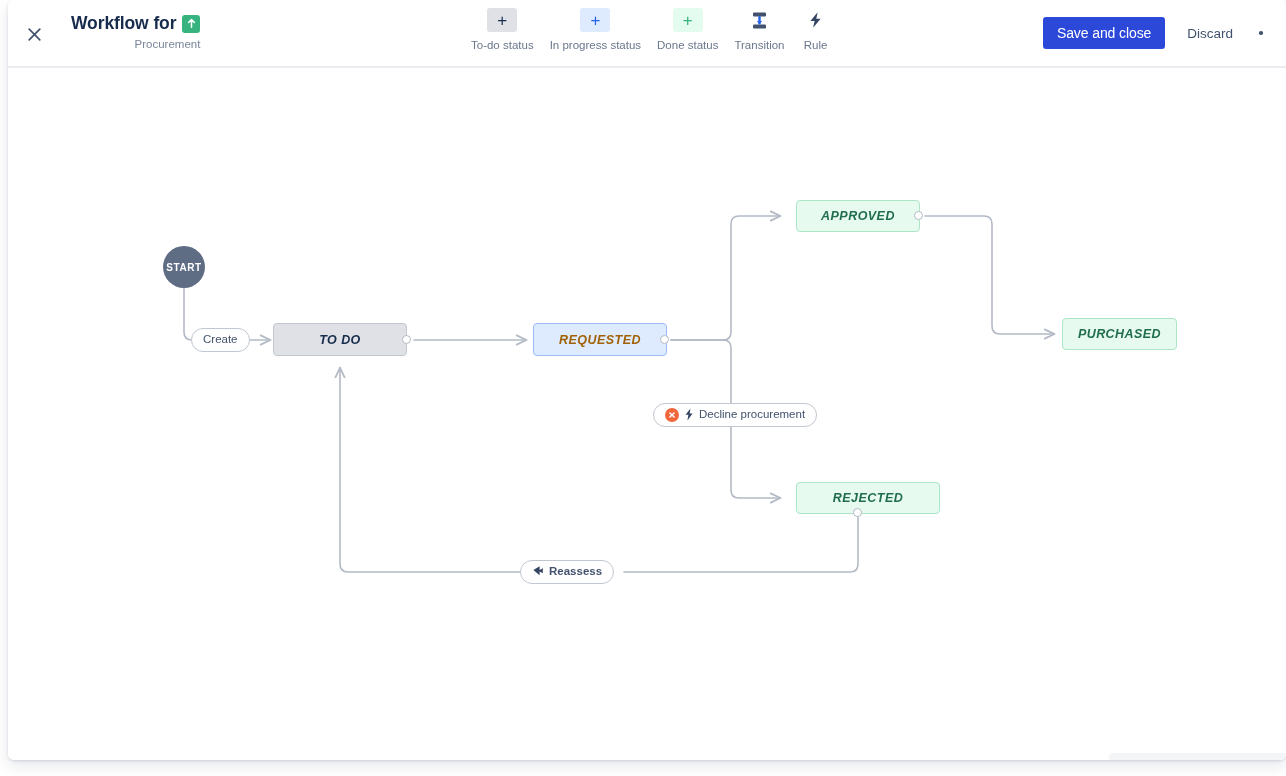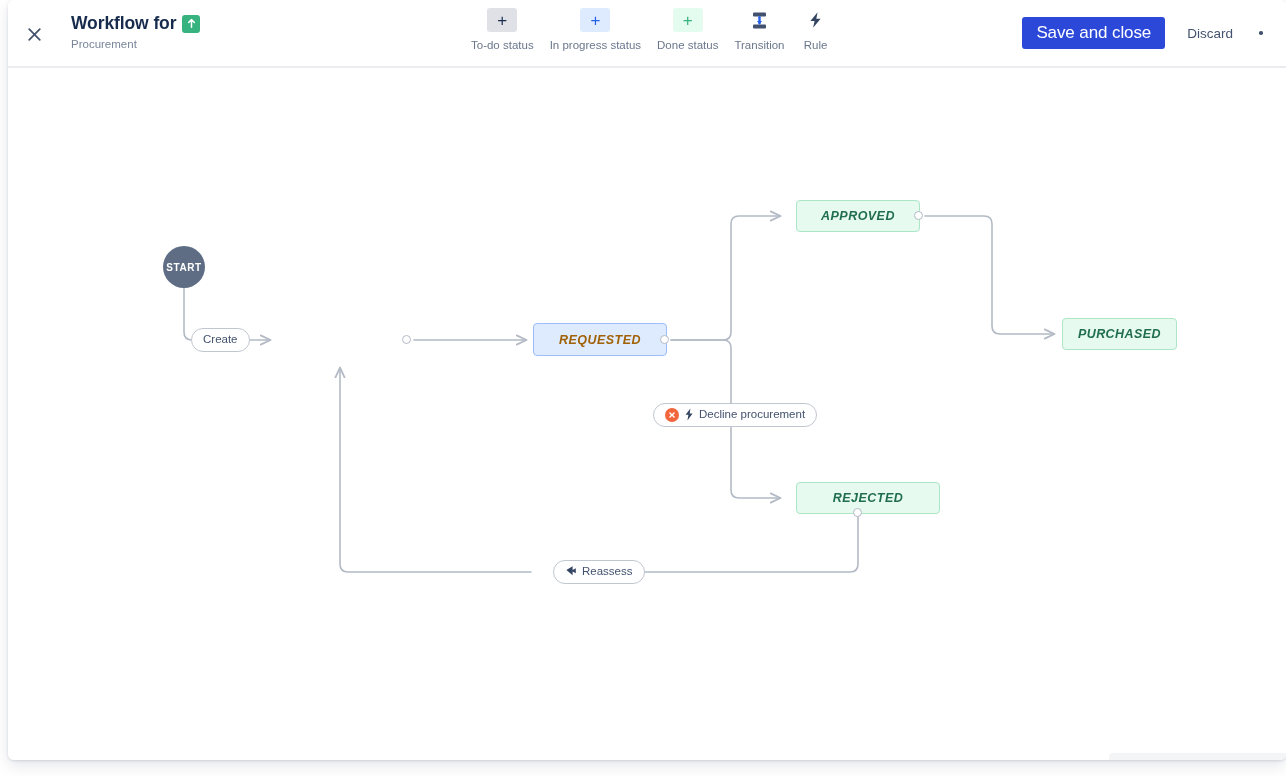--- a/index.html
+++ b/index.html
@@ -56,20 +56,21 @@
     line-height: 1;
     border-radius: 3px;
     cursor: pointer;
     font-weight: 400;
   }
 
   .title-block {
     position: absolute;
     left: 63px;
     top: 12px;
+    text-align: right;
   }
   .title-row {
     display: flex;
     align-items: center;
     gap: 6px;
   }
   .title-text {
     font-size: 17.5px;
     font-weight: bold;
     color: #172b4d;
@@ -142,21 +143,21 @@
     align-items: center;
     gap: 0px;
   }
   .btn-primary {
     background: #2c48d8;
     color: #ffffff;
     border: none;
     border-radius: 3px;
     height: 32px;
     padding: 0 14px;
-    font-size: 17px;
+    font-size: 14px;
     font-family: inherit;
     cursor: pointer;
     letter-spacing: -0.1px;
   }
   .btn-subtle {
     background: transparent;
     color: #42526e;
     border: none;
     border-radius: 3px;
     height: 32px;
@@ -398,20 +399,23 @@
       </svg>
 
       <div class="start-node" style="left:155px; top:176px;">
         <span>START</span>
       </div>
 
       <div class="pill" style="left:183px; top:258px;">
         <span class="pill-label">Create</span>
       </div>
 
+      <div class="node todo" style="left:265px; top:253px; width:134px; height:33px;">
+        <span>TO DO</span>
+      </div>
       <div class="cdot" style="left:394px; top:265px;"></div>
 
       <div class="node inprog" style="left:525px; top:253px; width:134px; height:33px;">
         <span>REQUESTED</span>
       </div>
       <div class="cdot" style="left:652px; top:265px;"></div>
 
       <div class="node done" style="left:788px; top:130px; width:124px; height:32px;">
         <span>APPROVED</span>
       </div>
@@ -434,21 +438,21 @@
           </svg>
         </span>
         <span class="bolt">
           <svg width="10" height="13" viewBox="0 0 10 13" aria-hidden="true">
             <path d="M6.4 0.6 L1.6 6.8 L4.4 6.8 L3.4 12.4 L8.6 5.4 L5.7 5.4 Z" fill="#344563"></path>
           </svg>
         </span>
         <span class="pill-label">Decline procurement</span>
       </div>
 
-      <div class="pill" style="left:545px; top:490px;">
+      <div class="pill" style="left:512px; top:490px;font-weight:bold;">
         <span class="bolt">
           <svg width="12" height="12" viewBox="0 0 12 12" aria-hidden="true">
             <path d="M1.4 5.0 L7.6 1.3 L7.6 5.0 L10.8 3.2 L10.8 8.2 L7.6 6.6 L7.6 10.2 Z" fill="#344563"></path>
           </svg>
         </span>
         <span class="pill-label">Reassess</span>
       </div>
 
       <div class="zoom-panel">
         

